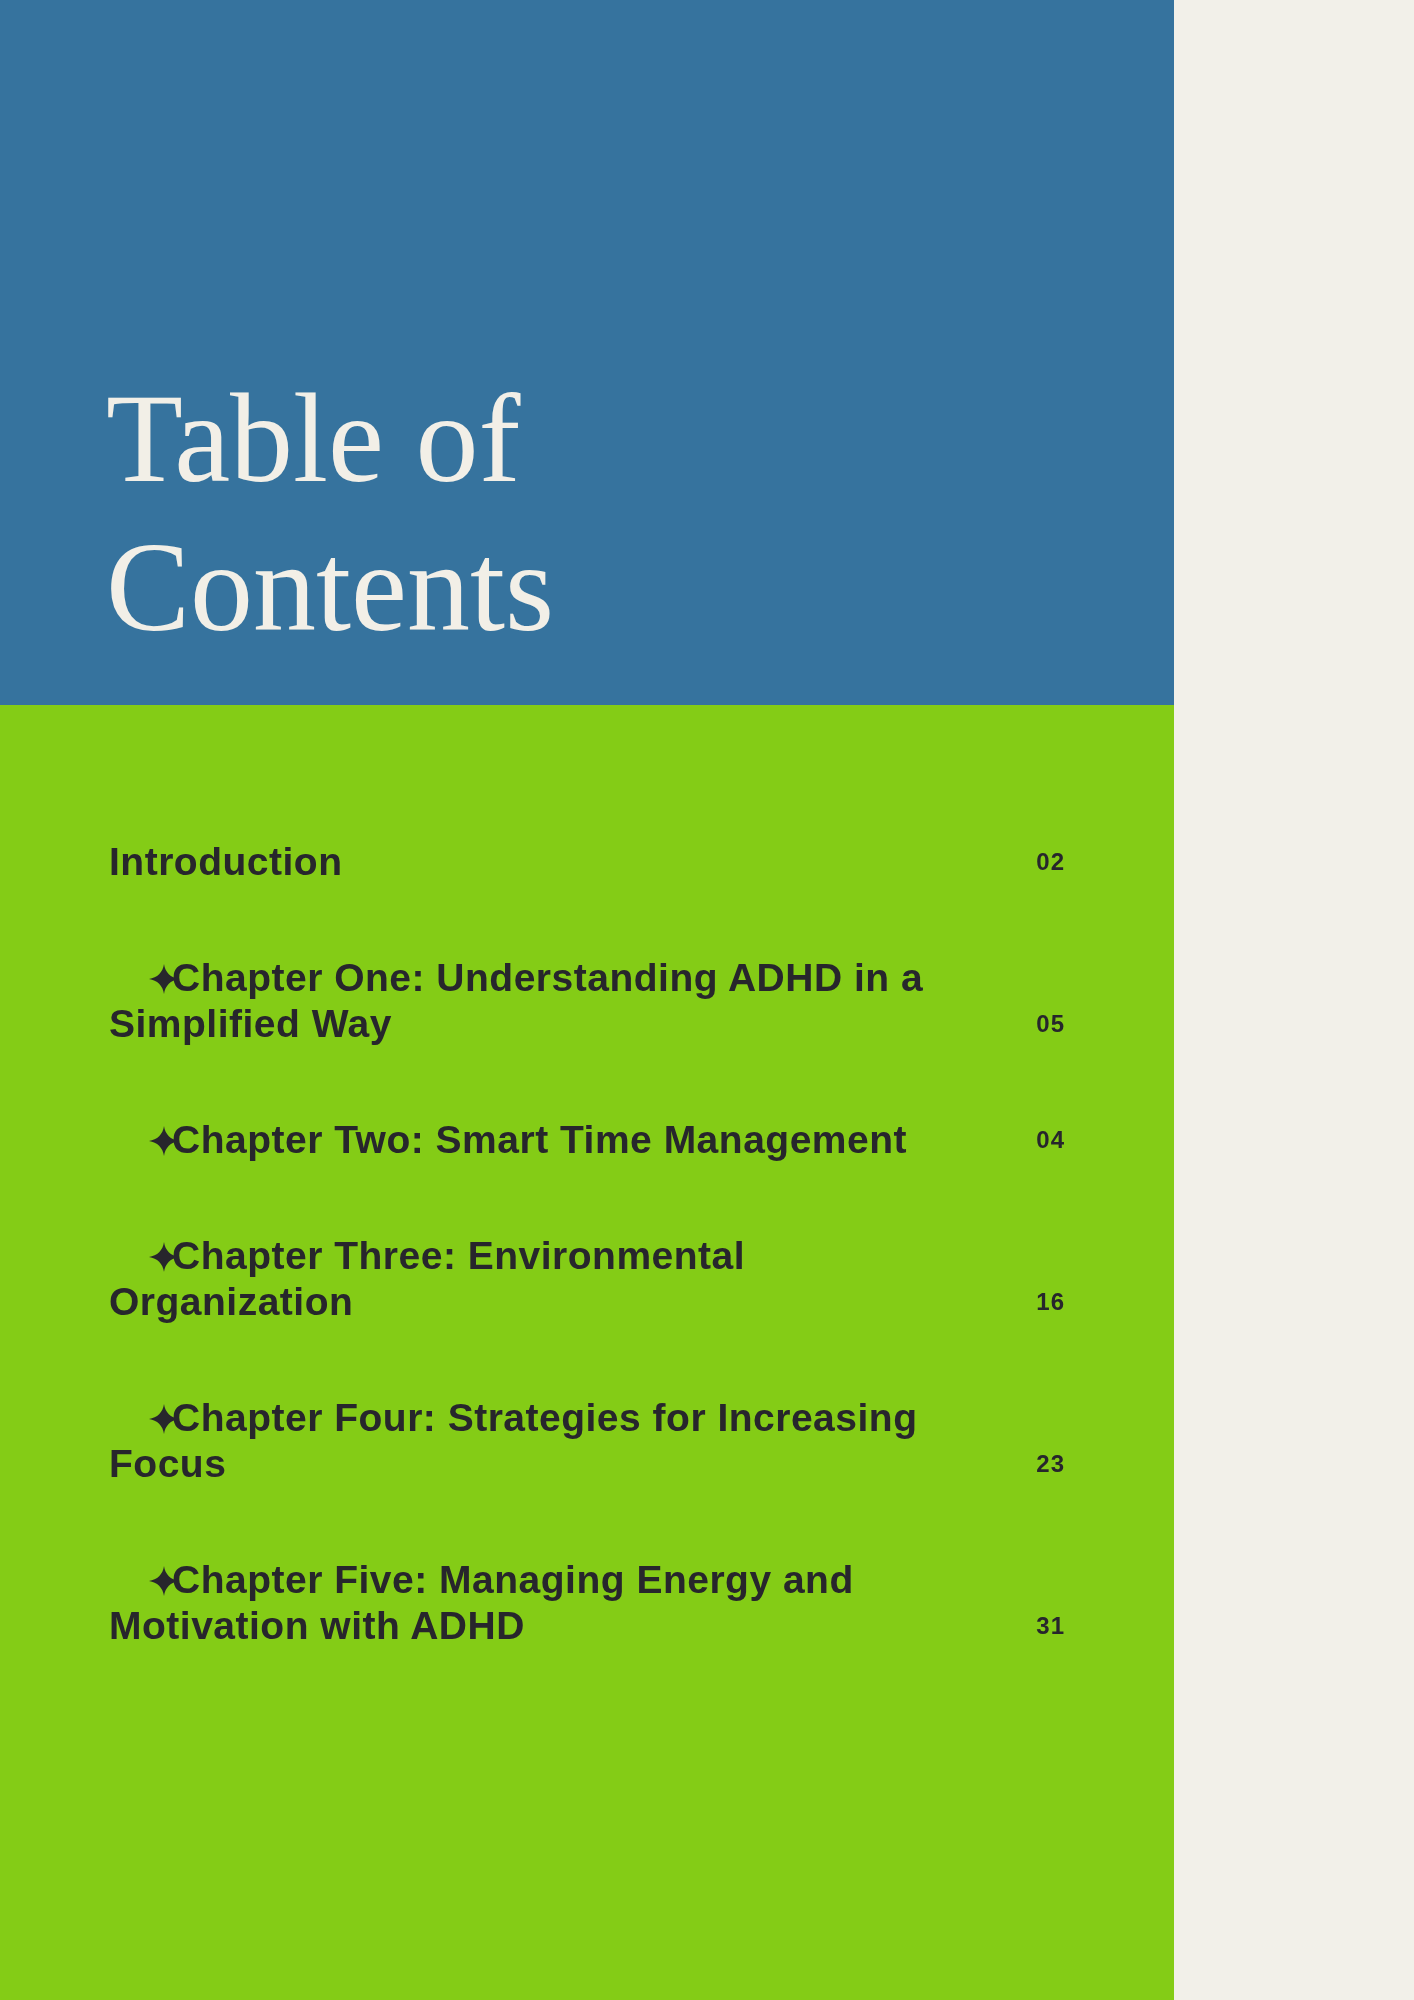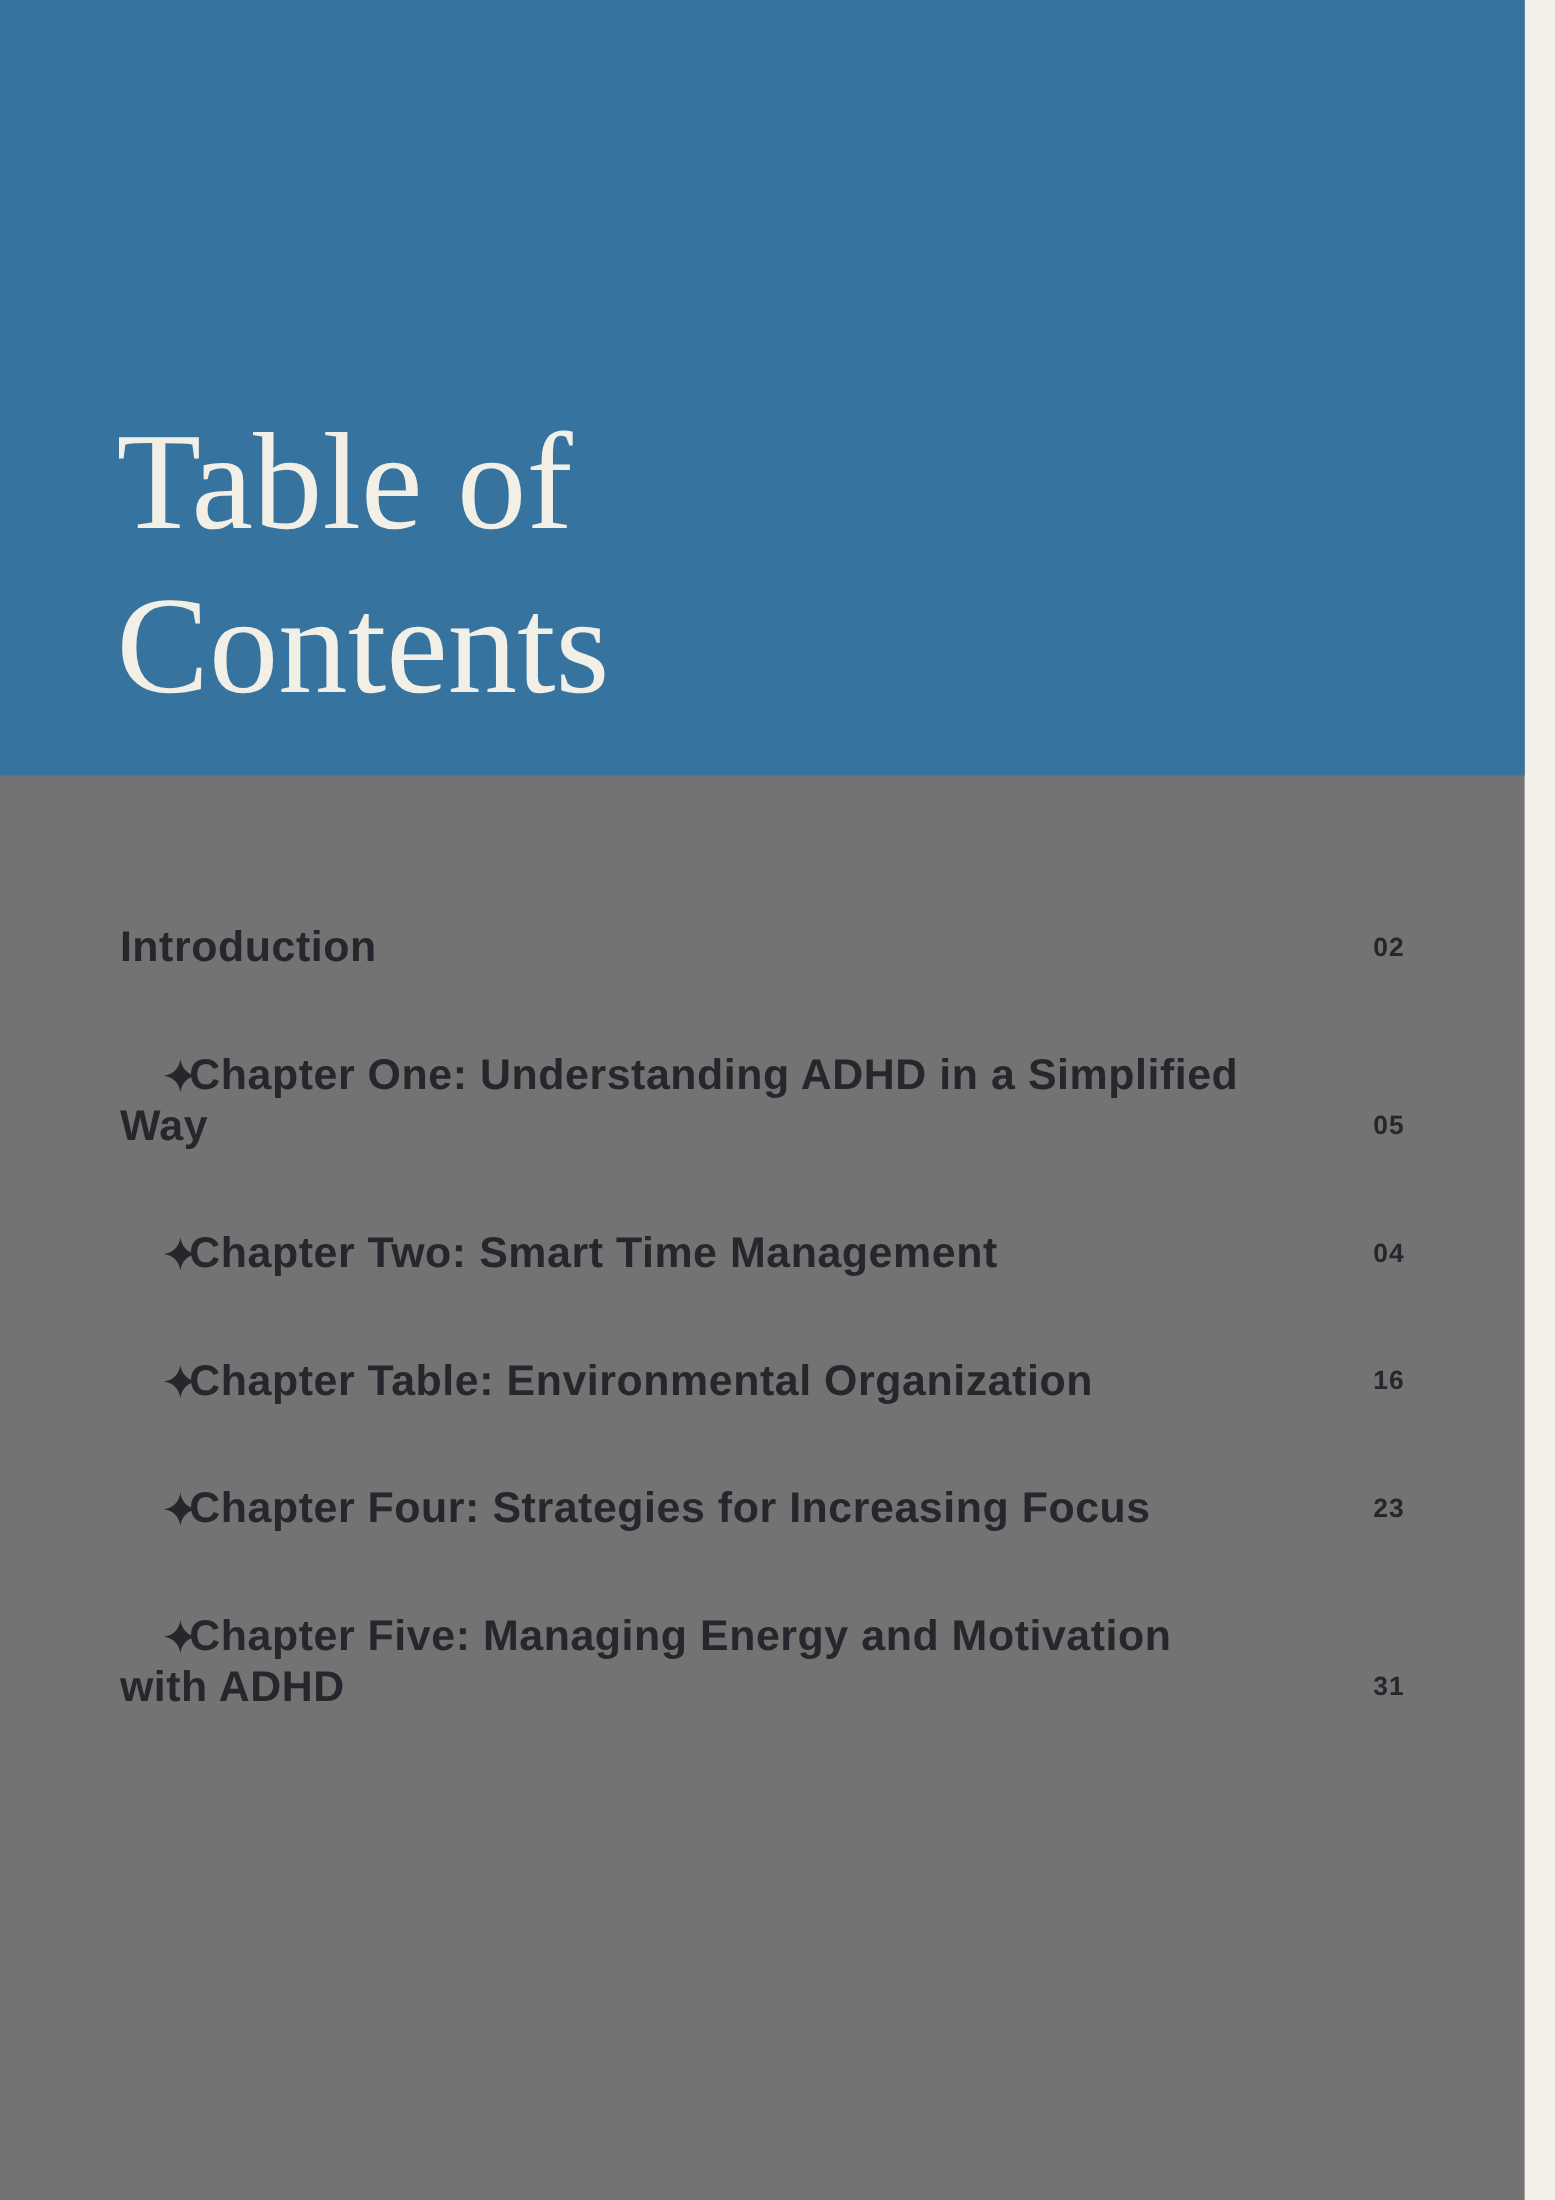--- a/index.html
+++ b/index.html
@@ -8,24 +8,24 @@
   }
   body {
     width: 1414px;
     height: 2000px;
     background: #f2f0e9;
     font-family: "Liberation Sans", "DejaVu Sans", sans-serif;
     color: #27262c;
     overflow: hidden;
   }
   .page {
-    width: 1386px;
+    width: 1174px;
     height: 2000px;
     position: relative;
-    background: #737373;
+    background: #84cc16;
   }
   .banner {
     width: 100%;
     height: 705px;
     background: #36739e;
     box-sizing: border-box;
     padding: 364px 0 0 106px;
   }
   .banner h1 {
     margin: 0;
@@ -106,21 +106,21 @@
     <div class="toc-row">
       <p class="toc-title with-icon"><span class="bullet"><svg viewBox="0 0 24 24">
               <path d="M12 0C12.9 6.6 17.4 11.1 24 12C17.4 12.9 12.9 17.4 12 24C11.1 17.4 6.6 12.9 0 12C6.6 11.1 11.1 6.6 12 0Z"></path>
             </svg></span><span>Chapter Two: Smart Time Management</span></p>
       <span class="toc-page">04</span>
     </div>
 
     <div class="toc-row">
       <p class="toc-title with-icon"><span class="bullet"><svg viewBox="0 0 24 24">
               <path d="M12 0C12.9 6.6 17.4 11.1 24 12C17.4 12.9 12.9 17.4 12 24C11.1 17.4 6.6 12.9 0 12C6.6 11.1 11.1 6.6 12 0Z"></path>
-            </svg></span><span>Chapter Table: Environmental Organization</span></p>
+            </svg></span><span>Chapter Three: Environmental Organization</span></p>
       <span class="toc-page">16</span>
     </div>
 
     <div class="toc-row">
       <p class="toc-title with-icon"><span class="bullet"><svg viewBox="0 0 24 24">
               <path d="M12 0C12.9 6.6 17.4 11.1 24 12C17.4 12.9 12.9 17.4 12 24C11.1 17.4 6.6 12.9 0 12C6.6 11.1 11.1 6.6 12 0Z"></path>
             </svg></span><span>Chapter Four: Strategies for Increasing Focus</span></p>
       <span class="toc-page">23</span>
     </div>
 

